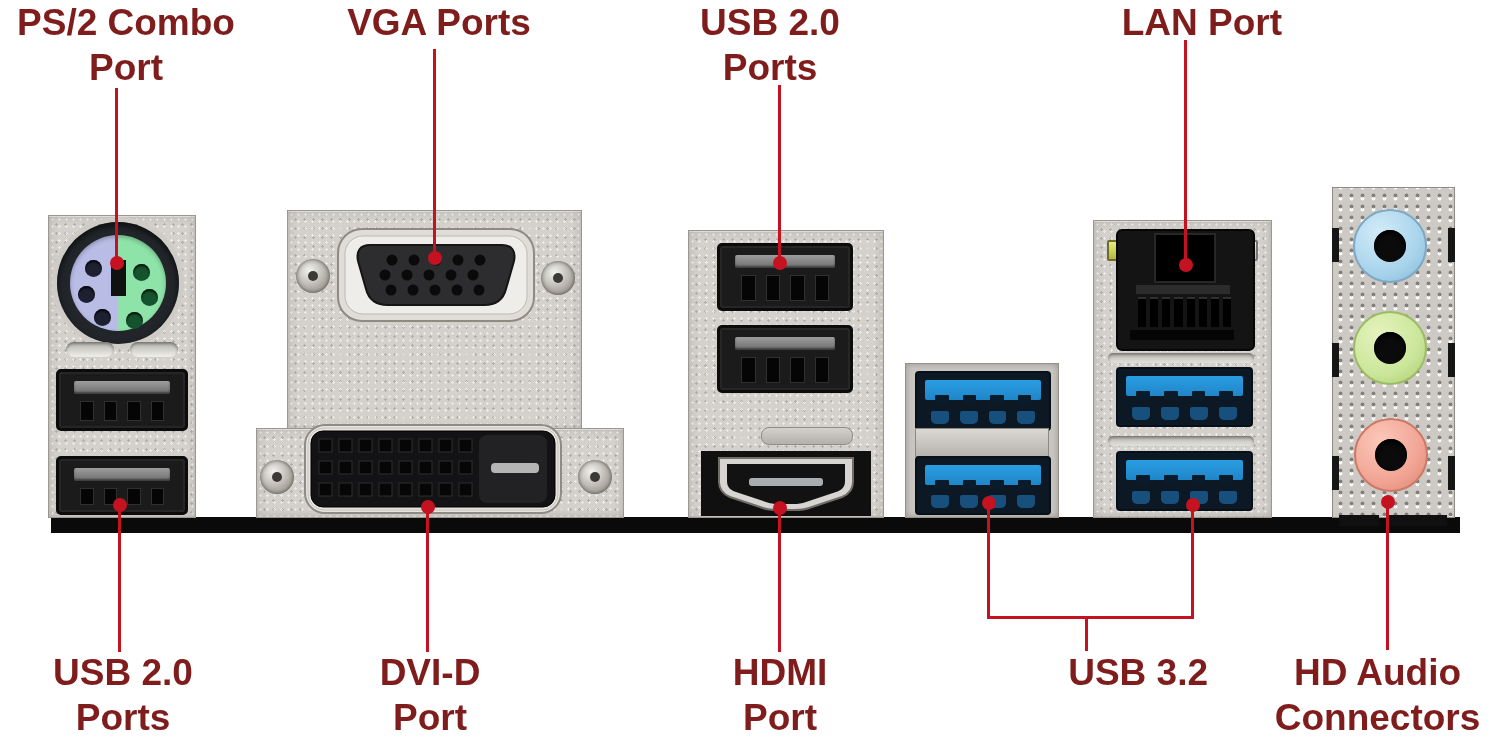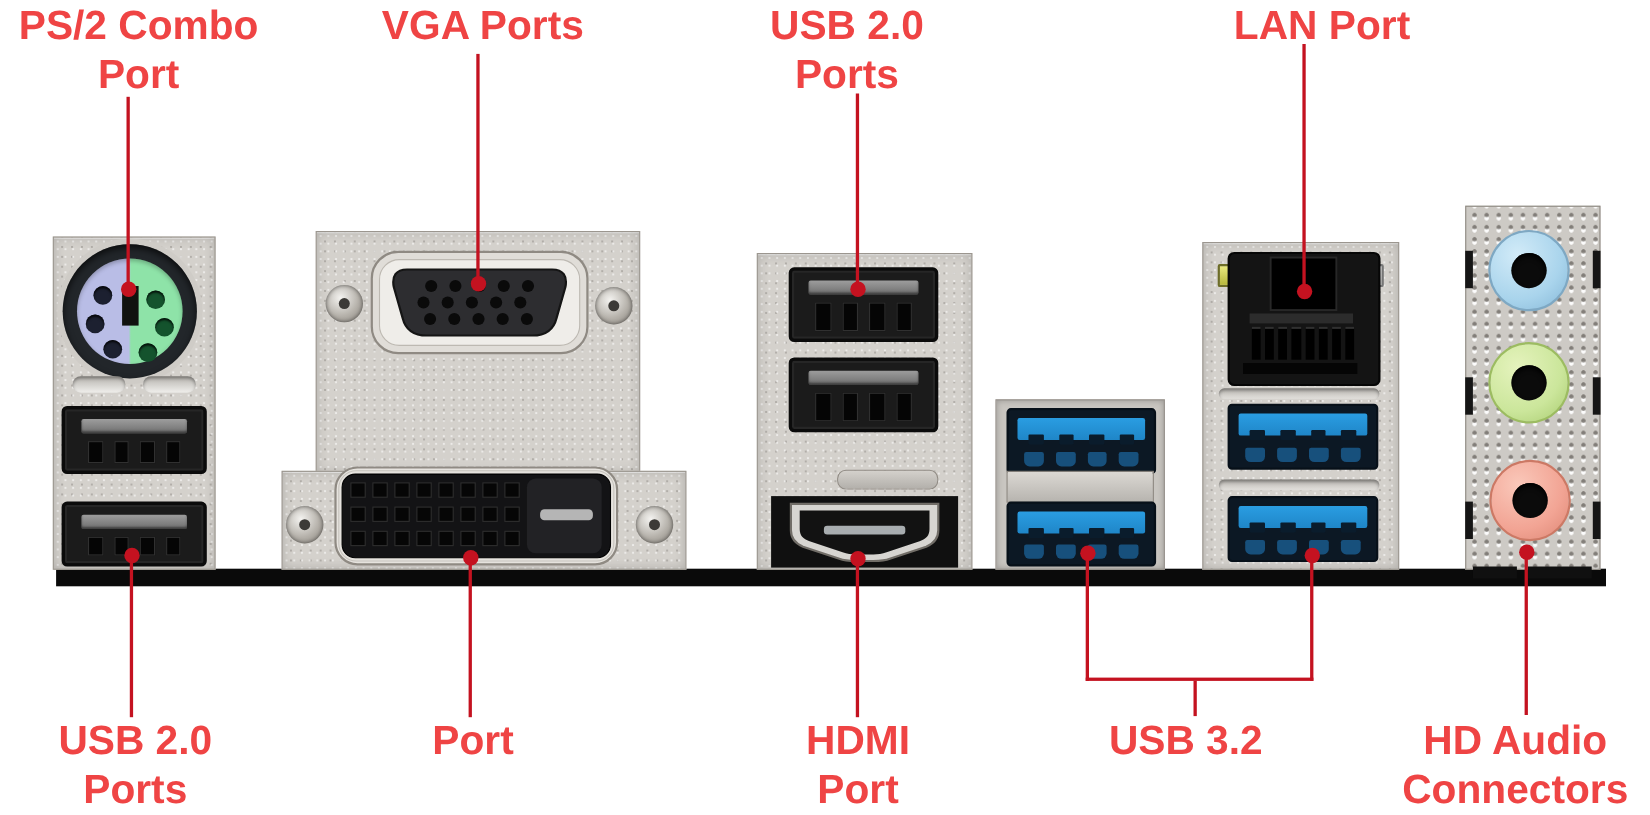--- a/index.html
+++ b/index.html
@@ -1,28 +1,28 @@
 <!DOCTYPE html>
 <html style="--red: #c41220; --usb3blue: #2a9de2;"><head>
 <meta charset="utf-8">
 <style>
   html,body{margin:0;padding:0;background:#ffffff;}
   #stage{position:relative;width:1500px;height:741px;background:#ffffff;overflow:hidden;
          font-family:"Liberation Sans",sans-serif;}
   
-  .lbl{position:absolute;font-weight:700;font-size:37px;line-height:45px;color:#ef4444;
+  .lbl{position:absolute;font-weight:700;font-size:37px;line-height:45px;color:#7f1d1d;
        text-align:center;white-space:nowrap;z-index:7;}
   #lbl-ps2{left:6px;top:0;width:240px;}
   #lbl-vga{left:339px;top:0;width:200px;}
   #lbl-usb2top{left:670px;top:0;width:200px;}
   #lbl-lan{left:1082px;top:0;width:200px;text-align:right;}
   #lbl-usb2bot{left:23px;top:650px;width:200px;}
   #lbl-dvi{left:330px;top:650px;width:200px;}
   #lbl-hdmi{left:680px;top:650px;width:200px;}
-  #lbl-usb32{left:948px;top:650px;width:260px;}
+  #lbl-usb32{left:948px;top:650px;width:260px;text-align:right;}
   #lbl-audio{left:1245px;top:650px;width:265px;}
   
   .vline{position:absolute;width:3px;background:var(--red,#c41220);z-index:6;}
   .hline{position:absolute;height:3px;background:var(--red,#c41220);z-index:6;}
   .dot{position:absolute;width:14px;height:14px;border-radius:50%;background:var(--red,#c41220);z-index:6;}
   #ln-ps2{left:115px;top:88px;height:175px;}      #dt-ps2{left:110px;top:256px;}
   #ln-vga{left:433px;top:49px;height:209px;}      #dt-vga{left:428px;top:251px;}
   #ln-usb2top{left:778px;top:85px;height:178px;}  #dt-usb2top{left:773px;top:256px;}
   #ln-lan{left:1184px;top:40px;height:225px;}     #dt-lan{left:1179px;top:258px;}
   #ln-usb2bot{left:118px;top:505px;height:147px;} #dt-usb2bot{left:113px;top:498px;}
@@ -144,20 +144,21 @@
   </div>
   <div class="lbl" id="lbl-lan">
     <div>LAN Port</div>
   </div>
 
   <div class="lbl" id="lbl-usb2bot">
     <div>USB 2.0</div>
     <div>Ports</div>
   </div>
   <div class="lbl" id="lbl-dvi">
+    <div>DVI-D</div>
     <div>Port</div>
   </div>
   <div class="lbl" id="lbl-hdmi">
     <div>HDMI</div>
     <div>Port</div>
   </div>
   <div class="lbl" id="lbl-usb32">
     <div>USB 3.2</div>
   </div>
   <div class="lbl" id="lbl-audio">

